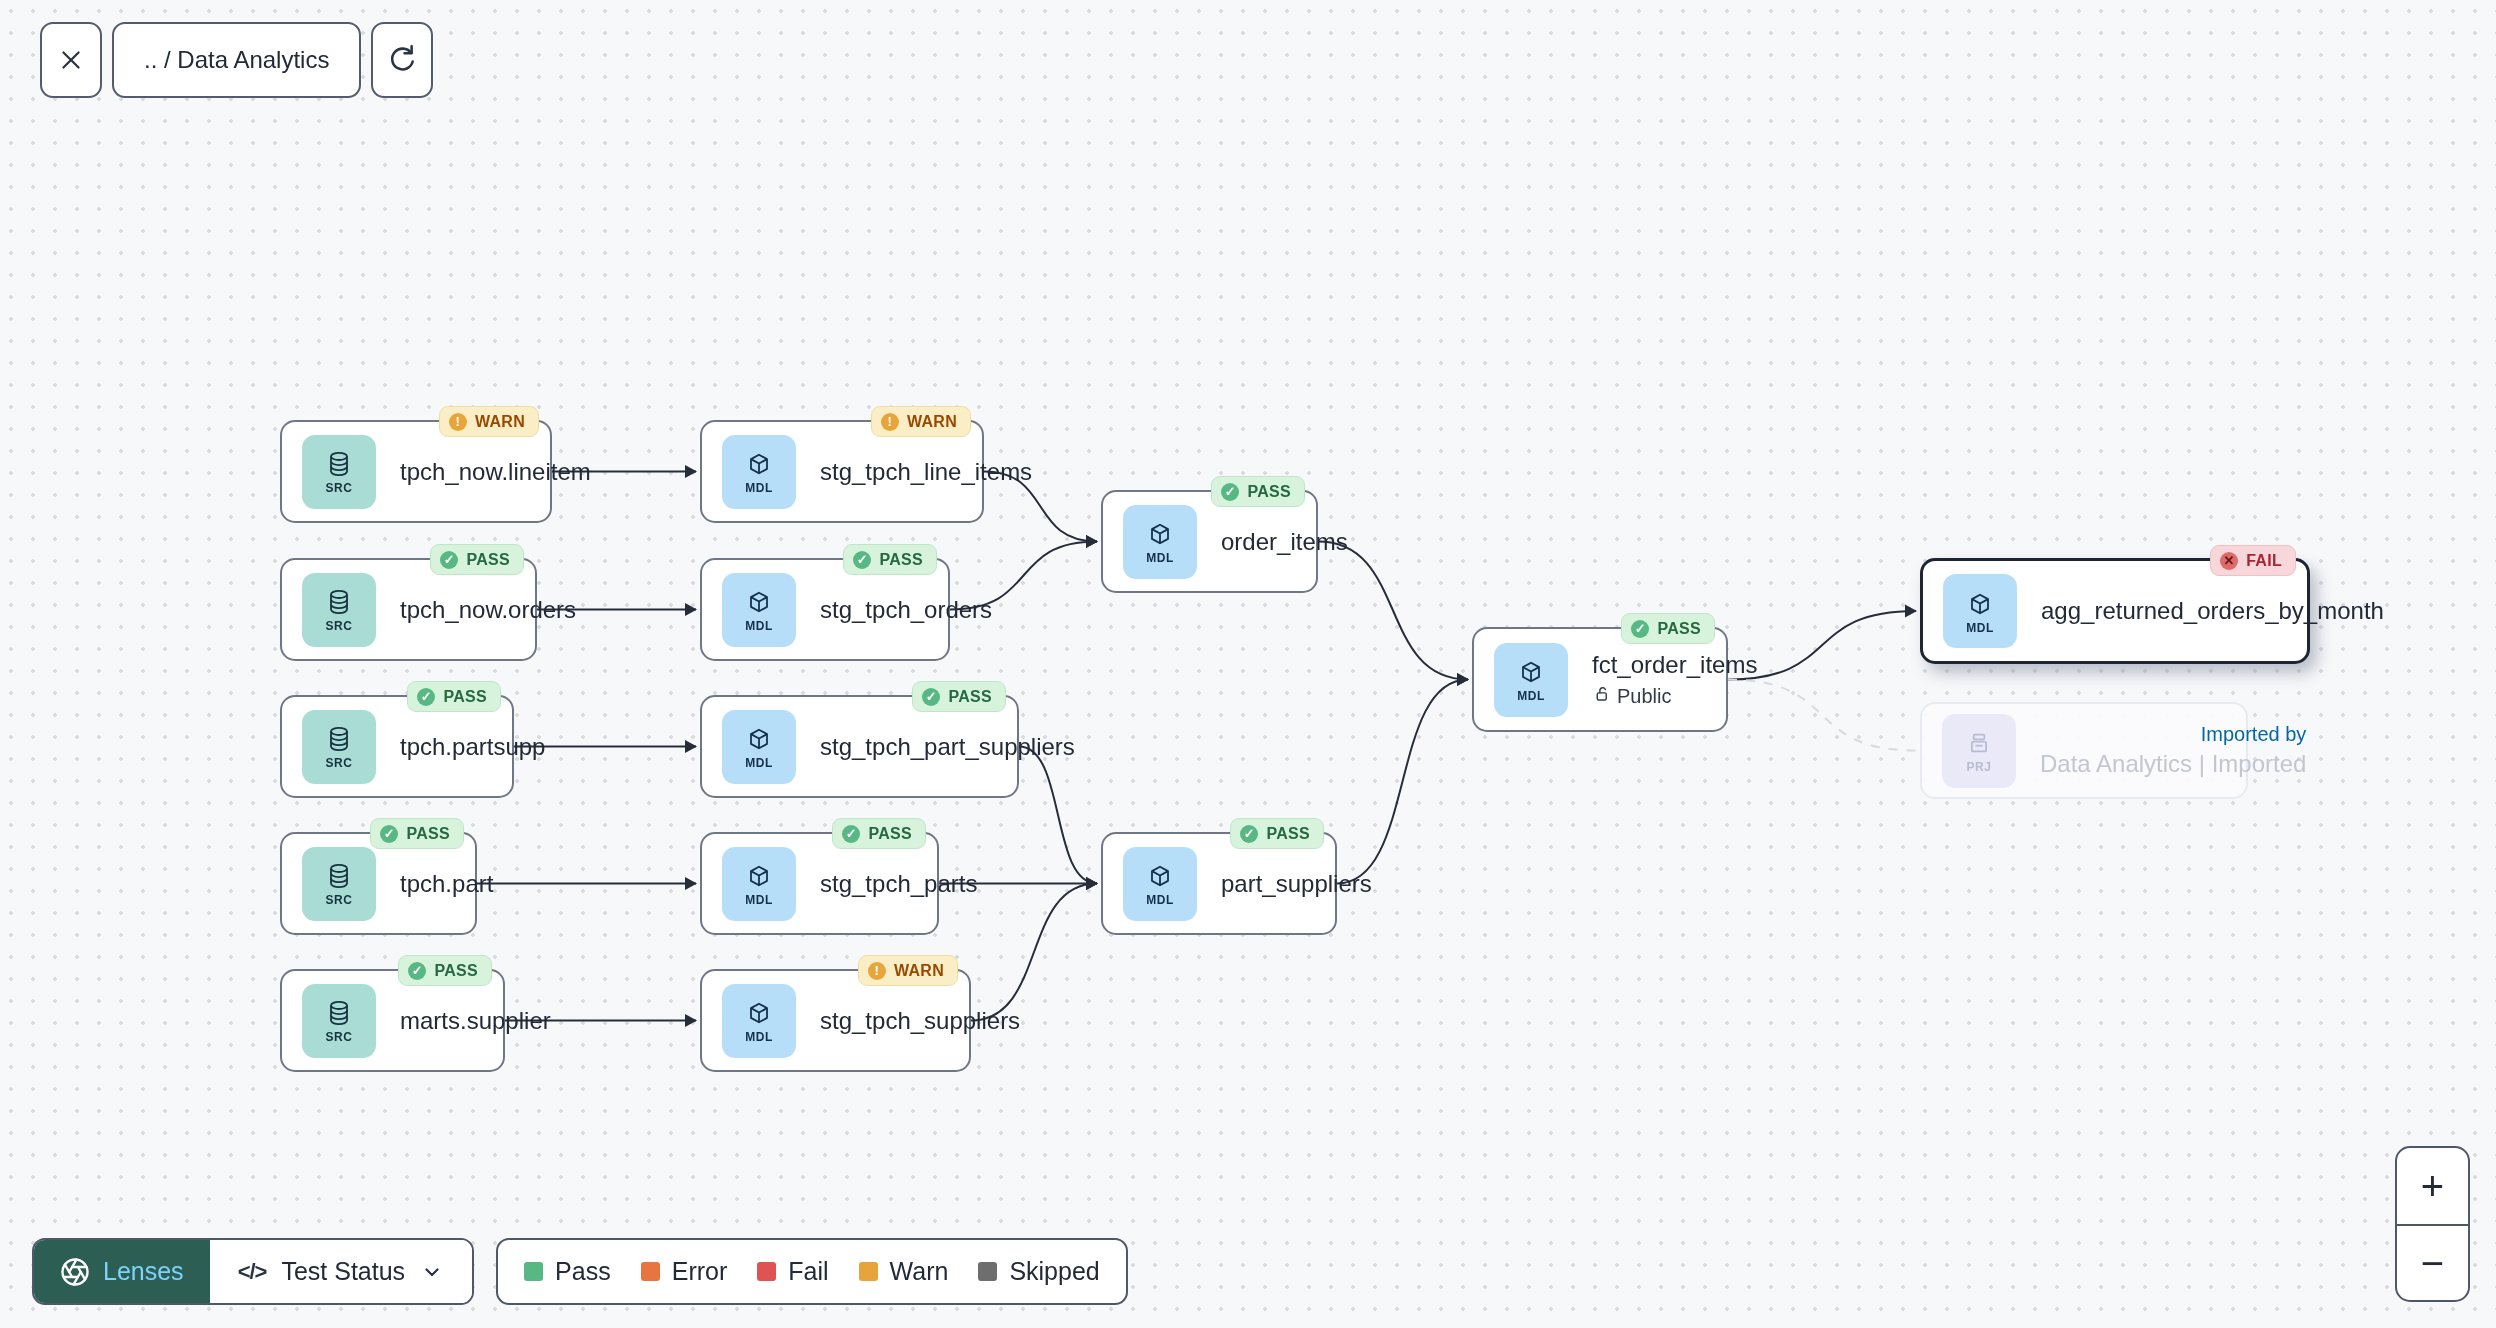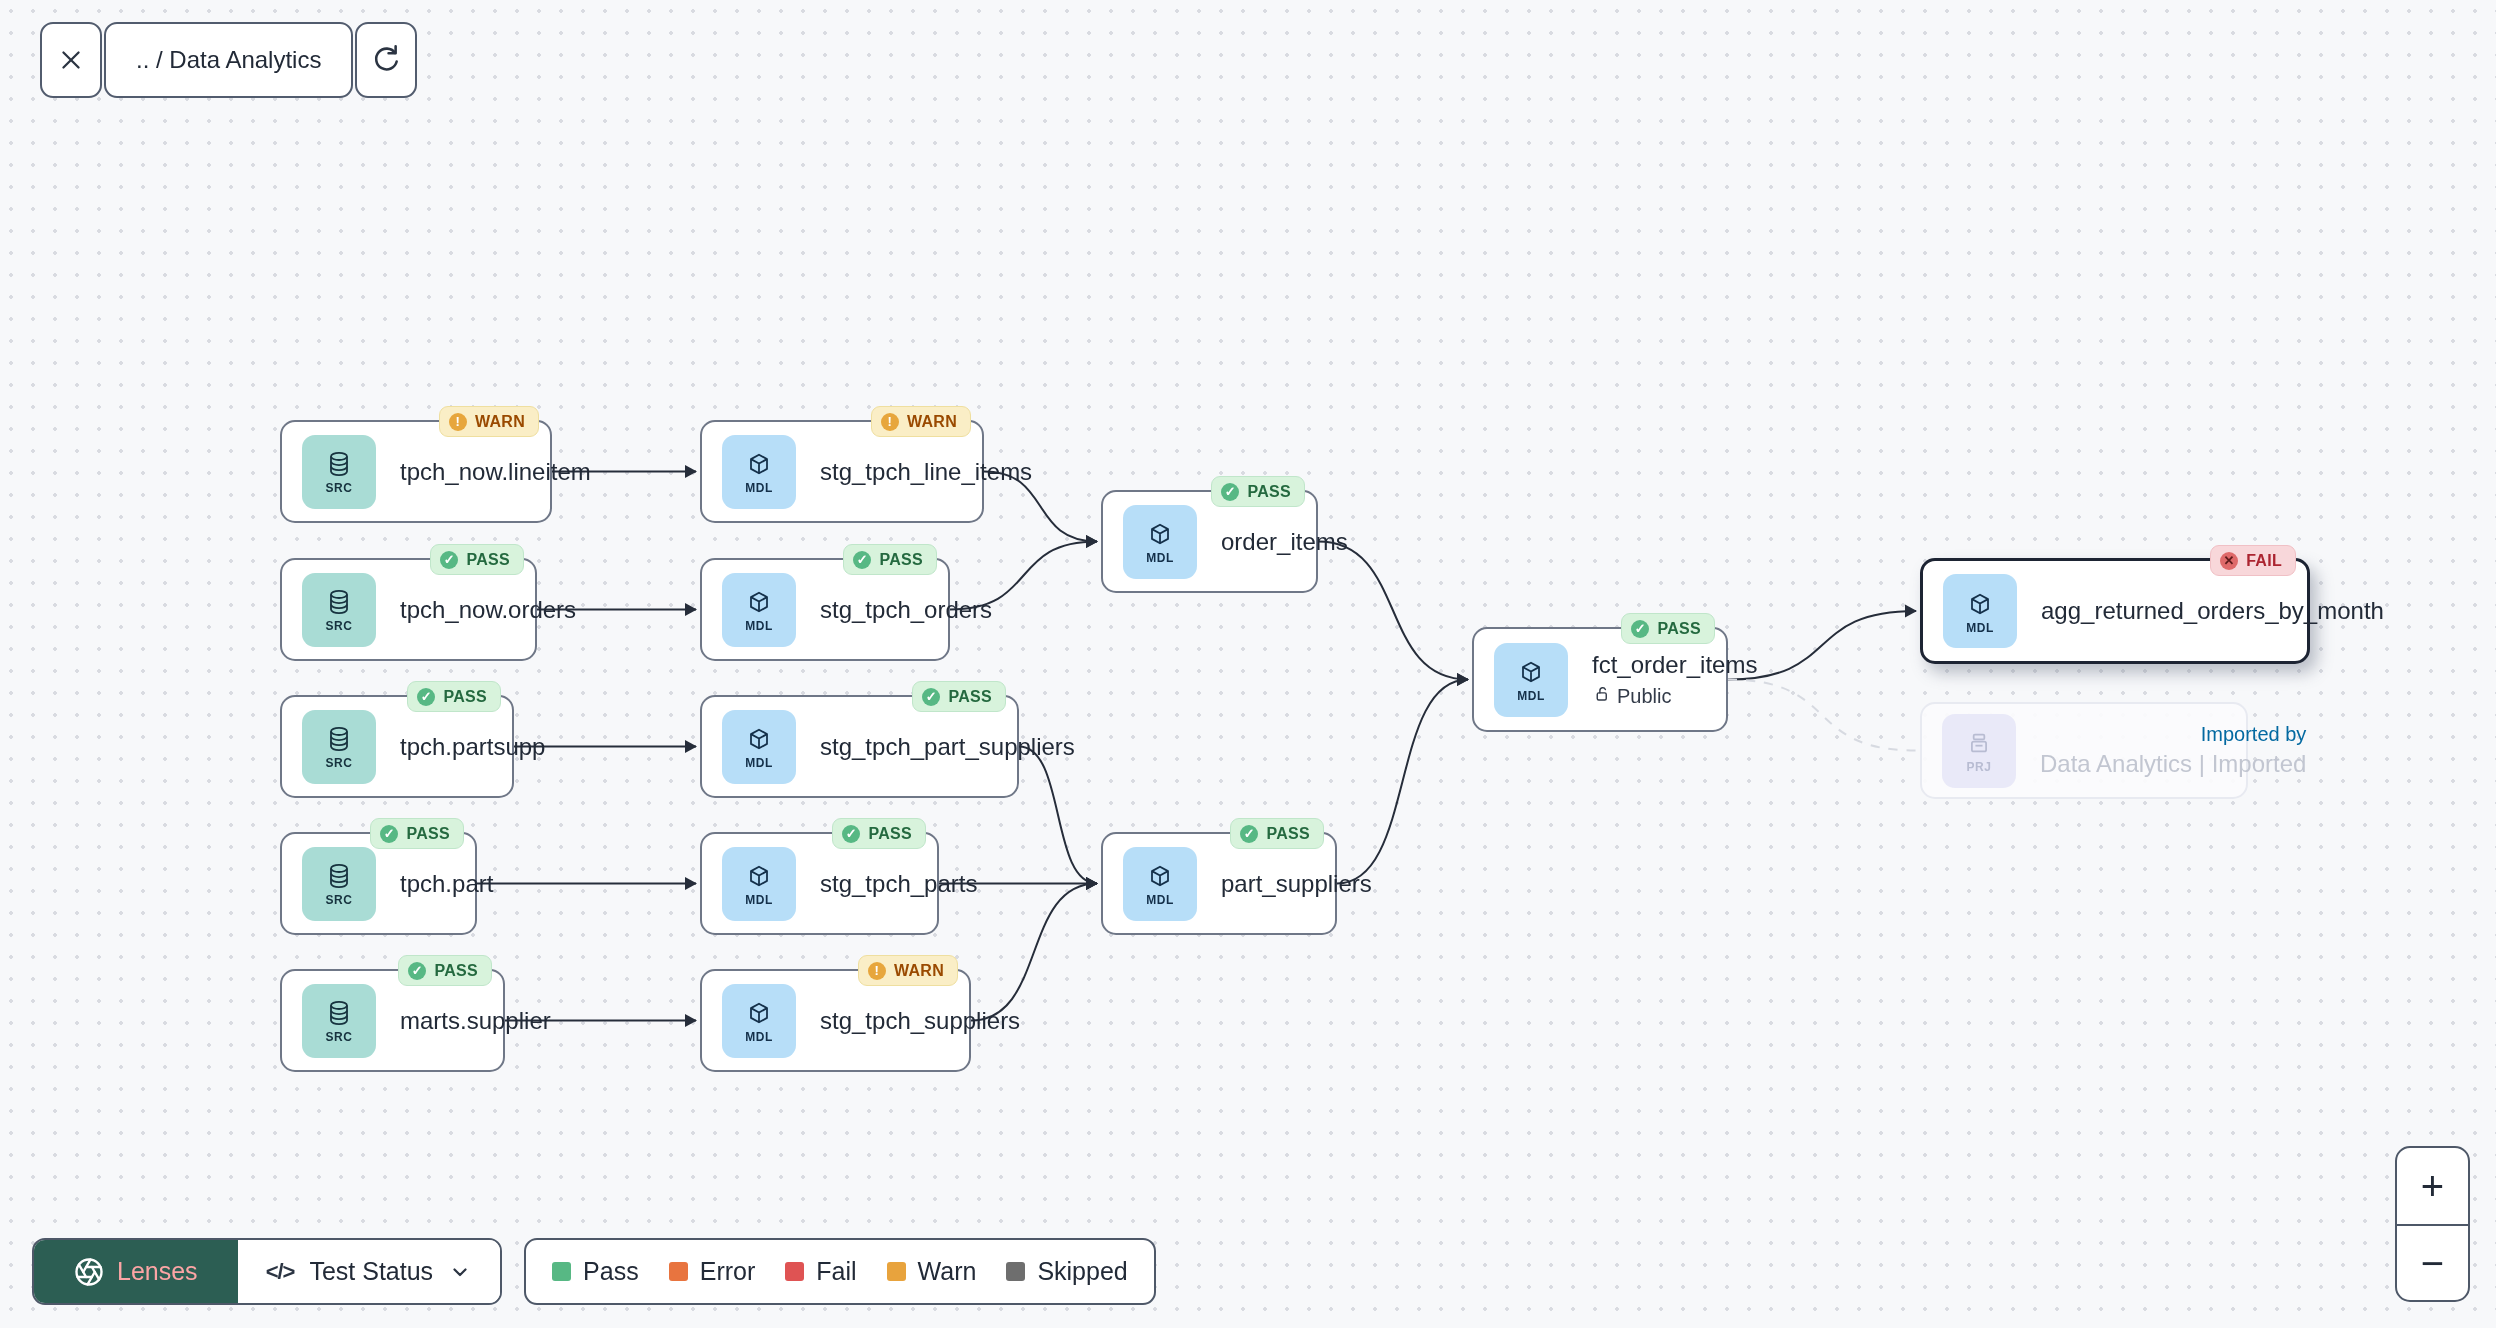--- a/index.html
+++ b/index.html
@@ -7,21 +7,21 @@
   html,body { width:2496px; height:1328px; overflow:hidden; font-family:"Liberation Sans",sans-serif; }
 
   .canvas {
     position:relative; width:2496px; height:1328px;
     background-color:#f7f8fa;
     background-image: radial-gradient(circle, #d9dbe1 1.7px, transparent 1.7px);
     background-size:22px 22px;
   }
 
   
-  .topbar { position:absolute; top:22px; left:40px; right:30px; height:76px; display:flex; gap:2px; z-index:30; }
+  .topbar { position:absolute; top:22px; left:40px; right:30px; height:76px; display:flex; gap:10px; z-index:30; }
   .tb-btn {
     background:#fff; border:2.5px solid #525c6e; border-radius:13px;
     display:flex; align-items:center; justify-content:center; color:#2b3442; cursor:pointer;
   }
   .tb-close { width:62px; flex:none; }
   .tb-crumb { padding:0 30px; font-size:24px; color:#222a37; flex:none; }
   .tb-search { flex:1; display:flex; align-items:center; gap:16px; padding:0 24px; cursor:text; }
   .tb-search input {
     flex:1; border:none; outline:none; background:transparent;
     font-size:25px; color:#222936; font-family:"Liberation Sans",sans-serif;
@@ -61,21 +61,21 @@
   }
   .badge-dot {
     width:18px; height:18px; border-radius:50%; flex:none;
     display:flex; align-items:center; justify-content:center;
     font-size:13px; font-weight:700; line-height:1;
   }
 
   
   .bottombar { position:absolute; left:32px; bottom:23px; display:flex; gap:22px; height:67px; z-index:30; }
   .lens-group { display:flex; align-items:stretch; border:2.5px solid #4e5868; border-radius:13px; overflow:hidden; background:#fff; }
-  .lens-btn { background:#2c5e53; color:#fca5a5; display:flex; align-items:center; gap:13px; padding:0 40px; font-size:25px; cursor:pointer; }
+  .lens-btn { background:#2c5e53; color:#7dd3fc; display:flex; align-items:center; gap:13px; padding:0 26px; font-size:25px; cursor:pointer; }
   .lens-btn svg { width:30px; height:30px; }
   .mode-btn { display:flex; align-items:center; gap:15px; padding:0 28px; font-size:25px; color:#222a37; background:#fff; cursor:pointer; }
   .code-glyph { font-size:22px; font-weight:700; letter-spacing:-1px; color:#2b3442; }
   .mode-btn svg { width:24px; height:24px; }
 
   .legend {
     display:flex; align-items:center; gap:30px; padding:0 26px;
     background:#fff; border:2.5px solid #4e5868; border-radius:13px; font-size:25px; color:#222a37;
   }
   .legend-item { display:flex; align-items:center; gap:12px; }

